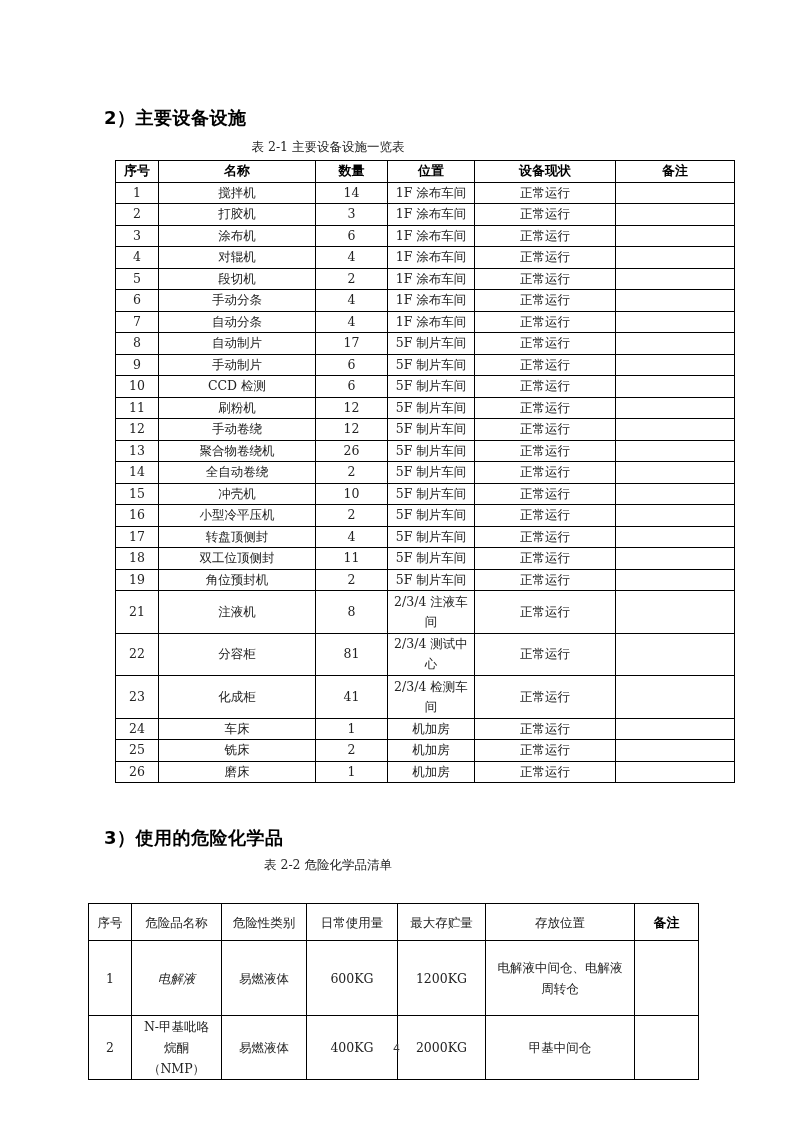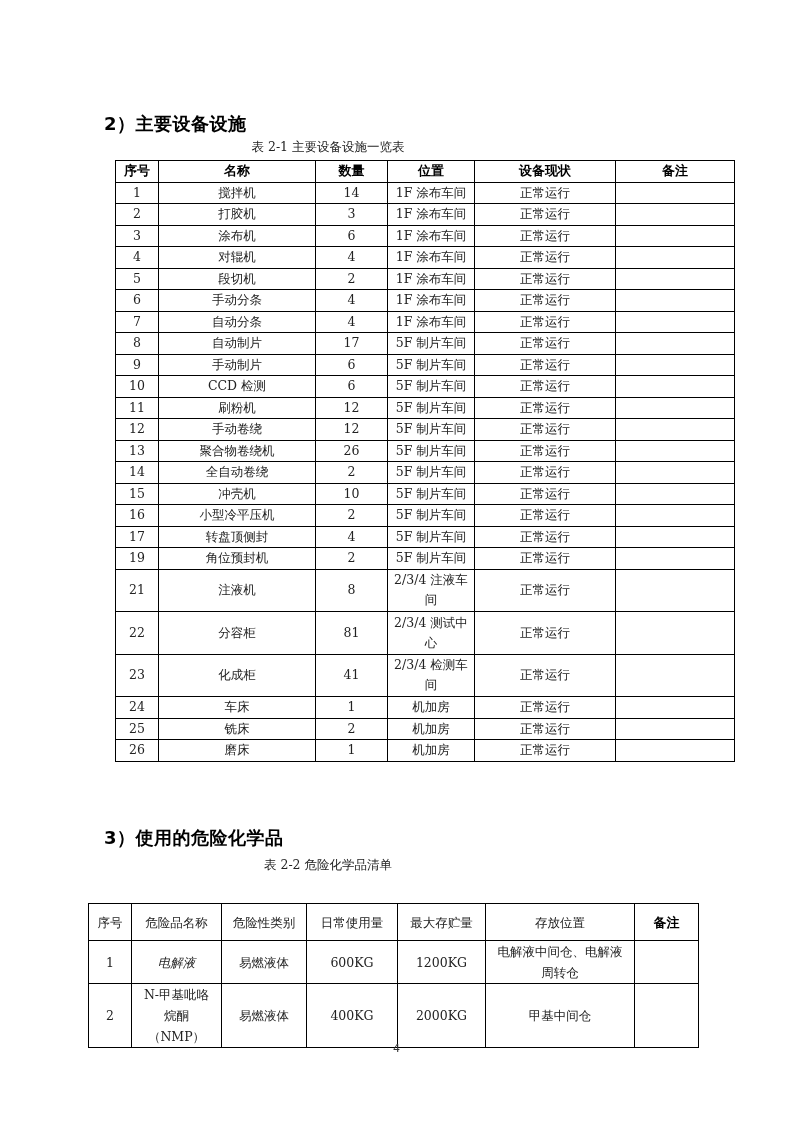--- a/index.html
+++ b/index.html
@@ -18,21 +18,21 @@
   #t2 { left: 88px; top: 903px; width: 610px; }
   #t2 tr.head { height: 37px; }
   #t2 tr.r { height: 43px; }
   #t2 td, #t2 th { line-height: 21px; }
   .page-num { position: absolute; top: 1042px; left: 0; width: 793px; text-align: center;
               font-family: "DejaVu Sans", "Liberation Sans", sans-serif; font-size: 11px; color: #333; }
 </style>
 </head>
 <body>
 
-<div class="h2" style="top:106px;margin-top:6px;">2）主要设备设施</div>
+<div class="h2" style="top:106px;">2）主要设备设施</div>
 <div class="caption" style="top:139px;">表 2-1   主要设备设施一览表</div>
 
 <table id="t1">
   <colgroup>
     <col style="width:43px">
       <col style="width:157px">
       <col style="width:72px">
     <col style="width:87px">
       <col style="width:141px">
       <col style="width:119px">
@@ -171,20 +171,28 @@
         <td>小型冷平压机</td>
         <td>2</td>
         <td>5F 制片车间</td>
         <td>正常运行</td>
         <td></td>
       </tr>
       <tr>
         <td>17</td>
         <td>转盘顶侧封</td>
         <td>4</td>
+        <td>5F 制片车间</td>
+        <td>正常运行</td>
+        <td></td>
+      </tr>
+      <tr>
+        <td>18</td>
+        <td>双工位顶侧封</td>
+        <td>11</td>
         <td>5F 制片车间</td>
         <td>正常运行</td>
         <td></td>
       </tr>
       <tr>
         <td>19</td>
         <td>角位预封机</td>
         <td>2</td>
         <td>5F 制片车间</td>
         <td>正常运行</td>
@@ -263,21 +271,21 @@
       <th>最大存贮量</th>
       <th>存放位置</th>
       <th class="b">备注</th>
     </tr>
   <tr class="r">
         <td>1</td>
         <td style="padding: 0px 6px; font-style: italic;">电解液</td>
         <td>易燃液体</td>
         <td>600KG</td>
         <td>1200KG</td>
-        <td style="padding: 0px 8px;">电解液中间仓、电解液周转仓</td>
+        <td style="padding: 16px 8px;">电解液中间仓、电解液周转仓</td>
         <td></td>
       </tr>
       <tr class="r">
         <td>2</td>
         <td style="padding: 0px 6px; margin-top: 12px;">N-甲基吡咯烷酮（NMP）</td>
         <td>易燃液体</td>
         <td>400KG</td>
         <td>2000KG</td>
         <td style="padding: 0px 8px;">甲基中间仓</td>
         <td></td>

